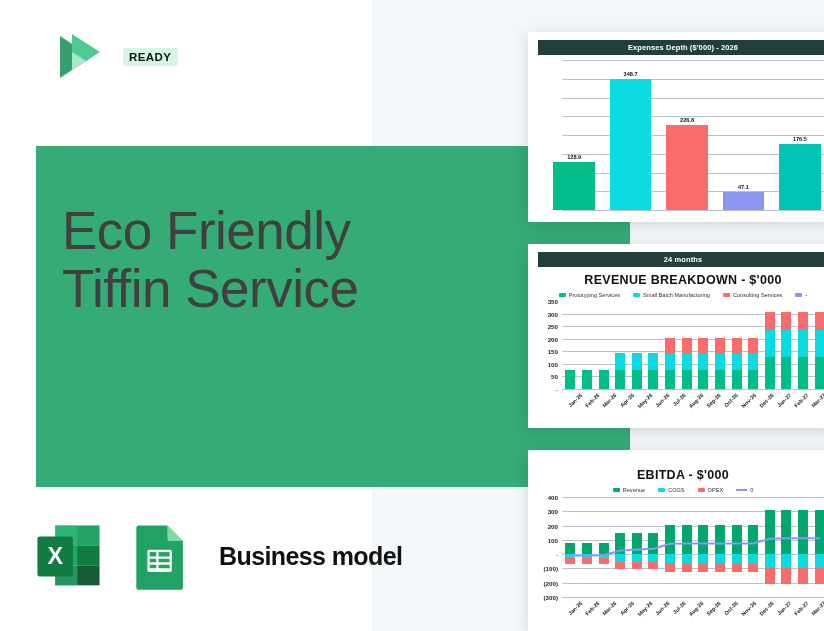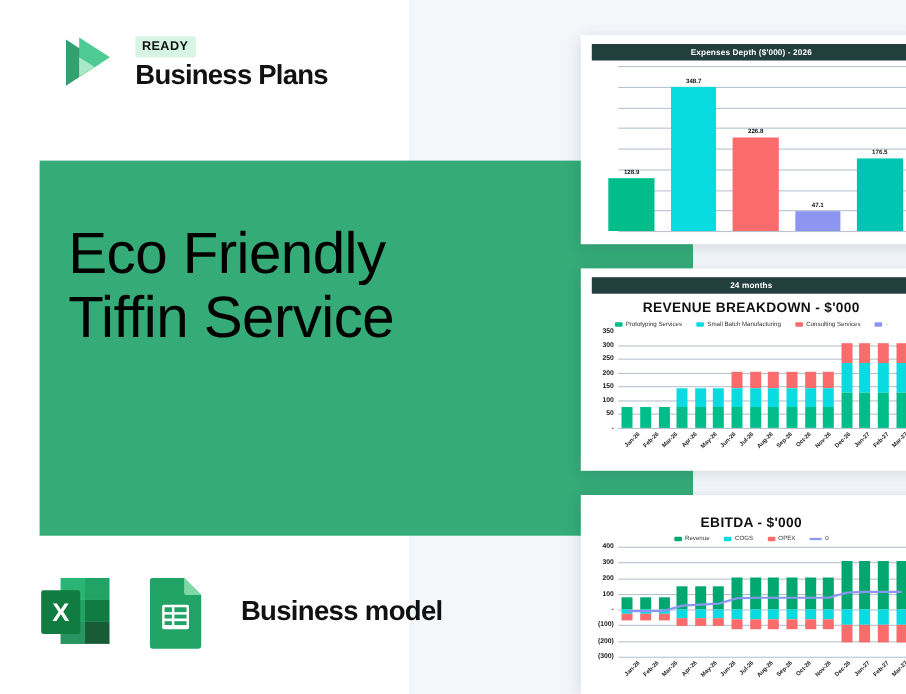--- a/index.html
+++ b/index.html
@@ -25,21 +25,21 @@
   }
   .brand-title{font-size:25px;font-weight:bold;color:#111;letter-spacing:-0.7px;line-height:1.05;}
 
   
   .hero{
     position:absolute;left:36px;top:146px;width:594px;height:341px;
     background:#35ab78;
   }
   .hero-title{
     position:absolute;left:26px;top:56px;width:520px;
-    color:#000000;font-size:53px;line-height:1.10;font-weight:400;letter-spacing:-0.5px;
+    color:#404040;font-size:53px;line-height:1.10;font-weight:400;letter-spacing:-0.5px;
     white-space:pre-line;
   }
 
   
   .footer{position:absolute;left:33px;top:521px;display:flex;align-items:center;gap:19px;}
   .file-icon{width:71px;height:71px;}
   .footer-label{font-size:25px;font-weight:bold;color:#111;letter-spacing:-0.6px;margin-left:6px;}
 
   
   .card{
@@ -93,21 +93,20 @@
   <div class="brand">
     <div class="logo">
       <svg width="62" height="62" viewBox="0 0 62 62">
         <path d="M12 10 L12 52 L44 31 Z" fill="#34a06f"></path>
         <path d="M24 8 L24 44 L52 26 Z" fill="#4ecb93"></path>
         <path d="M24 26 L24 44 L38 35 Z" fill="#a9e8c9"></path>
       </svg>
     </div>
     <div class="brand-text">
       <span class="ready-badge">READY</span>
-      <span class="brand-title">Business Plans</span>
     </div>
   </div>
 
   <div class="hero">
     <div class="hero-title">Eco Friendly
 Tiffin Service</div>
   </div>
 
   <div class="footer">
     <svg class="file-icon" viewBox="0 0 64 64">

